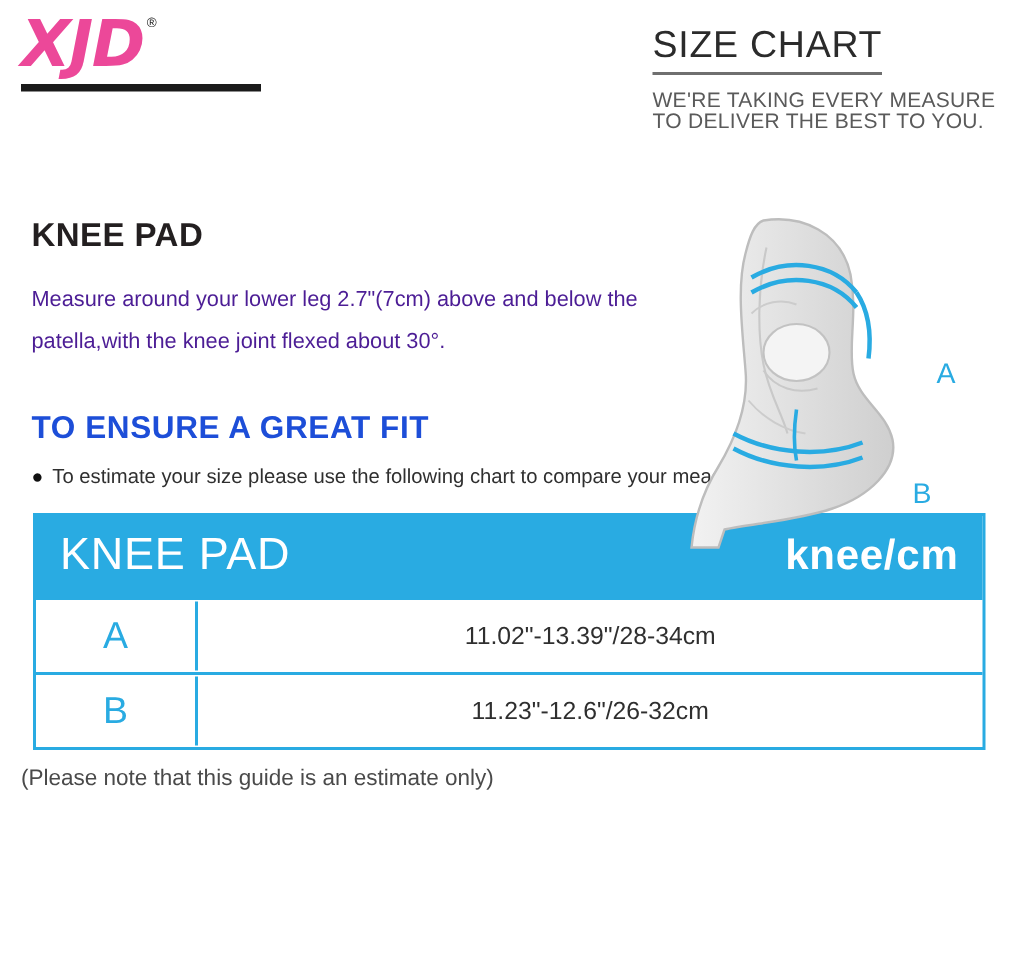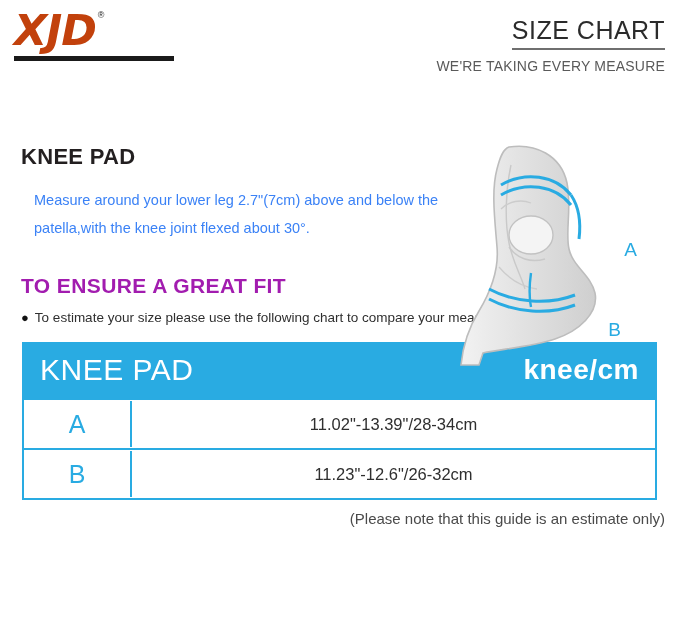--- a/index.html
+++ b/index.html
@@ -30,21 +30,21 @@
     display: flex;
     align-items: flex-start;
   }
   .brand-logo {
     font-family: "DejaVu Sans", sans-serif;
     font-weight: 700;
     font-style: italic;
     font-size: 43px;
     line-height: 44px;
     letter-spacing: -1px;
-    color: #c2410c;
+    color: #ec4899;
   }
   .brand-tm {
     font-size: 9px;
     line-height: 9px;
     margin-top: 3px;
     margin-left: 2px;
     color: #1a1a1a;
   }
   .brand-rule {
     position: absolute;
@@ -53,21 +53,21 @@
     width: 160px;
     height: 5px;
     background: #1a1a1a;
   }
 
   .size-chart-block {
     position: absolute;
     right: 14px;
     top: 16px;
     width: 230px;
-    text-align: right;
+    text-align: left;
   }
   .size-chart-title {
     font-size: 25px;
     letter-spacing: 0.5px;
     color: #2b2b2b;
     padding-bottom: 3px;
     display: inline-block;
     border-bottom: 2px solid #6f6f6f;
   }
   .size-chart-sub {
@@ -83,25 +83,25 @@
     position: relative;
     padding: 0 14px;
   }
   .product-title {
     font-size: 22px;
     color: #231f20;
     margin: 36px 0 0 7px;
     letter-spacing: 0.3px;
   }
   .product-desc {
-    margin: 16px 0 0 20px;
+    margin: 16px 0 0 7px;
     width: 430px;
     font-size: 14.5px;
     line-height: 28px;
-    color: #3b82f6;
+    color: #4c1d95;
   }
 
   
   .illustration {
     position: absolute;
     right: 30px;
     top: -5px;
     width: 210px;
     height: 230px;
   }
@@ -111,21 +111,21 @@
     color: #29abe2;
     font-family: "Liberation Sans", sans-serif;
   }
   .label-a { right: 12px; top: 100px; }
   .label-b { right: 28px; top: 180px; }
 
   
   .fit-heading {
     margin: 32px 0 0 7px;
     font-size: 21px;
-    color: #a21caf;
+    color: #1d4ed8;
     letter-spacing: 0.4px;
   }
   .bullet-line {
     margin: 10px 0 0 7px;
     font-size: 13.5px;
     line-height: 20px;
     color: #2f2f2f;
     width: 600px;
     display: flex;
     align-items: flex-start;
@@ -177,39 +177,40 @@
     line-height: 46px;
   }
   .row-value {
     flex: 1;
     text-align: center;
     font-size: 16.5px;
     color: #2f2f2f;
   }
   .table-note {
     margin-top: 10px;
-    text-align: right;
+    text-align: left;
     font-size: 15px;
     color: #4a4a4a;
   }
 </style>
 </head>
 <body>
 
 <div class="header">
   <div class="brand">
     <span class="brand-logo">XJD</span>
     <span class="brand-tm">®</span>
   </div>
   <div class="brand-rule"></div>
 
   <div class="size-chart-block">
     <div class="size-chart-title">SIZE CHART</div>
     <div class="size-chart-sub">
       <div>WE'RE TAKING EVERY MEASURE</div>
+      <div>TO DELIVER THE BEST TO YOU.</div>
     </div>
   </div>
 </div>
 
 <div class="content">
 
   <div class="illustration">
     <svg width="210" height="230" viewBox="0 0 210 230" xmlns="http://www.w3.org/2000/svg">
       <defs>
         <linearGradient id="legGrad" x1="0" y1="0" x2="1" y2="0">

